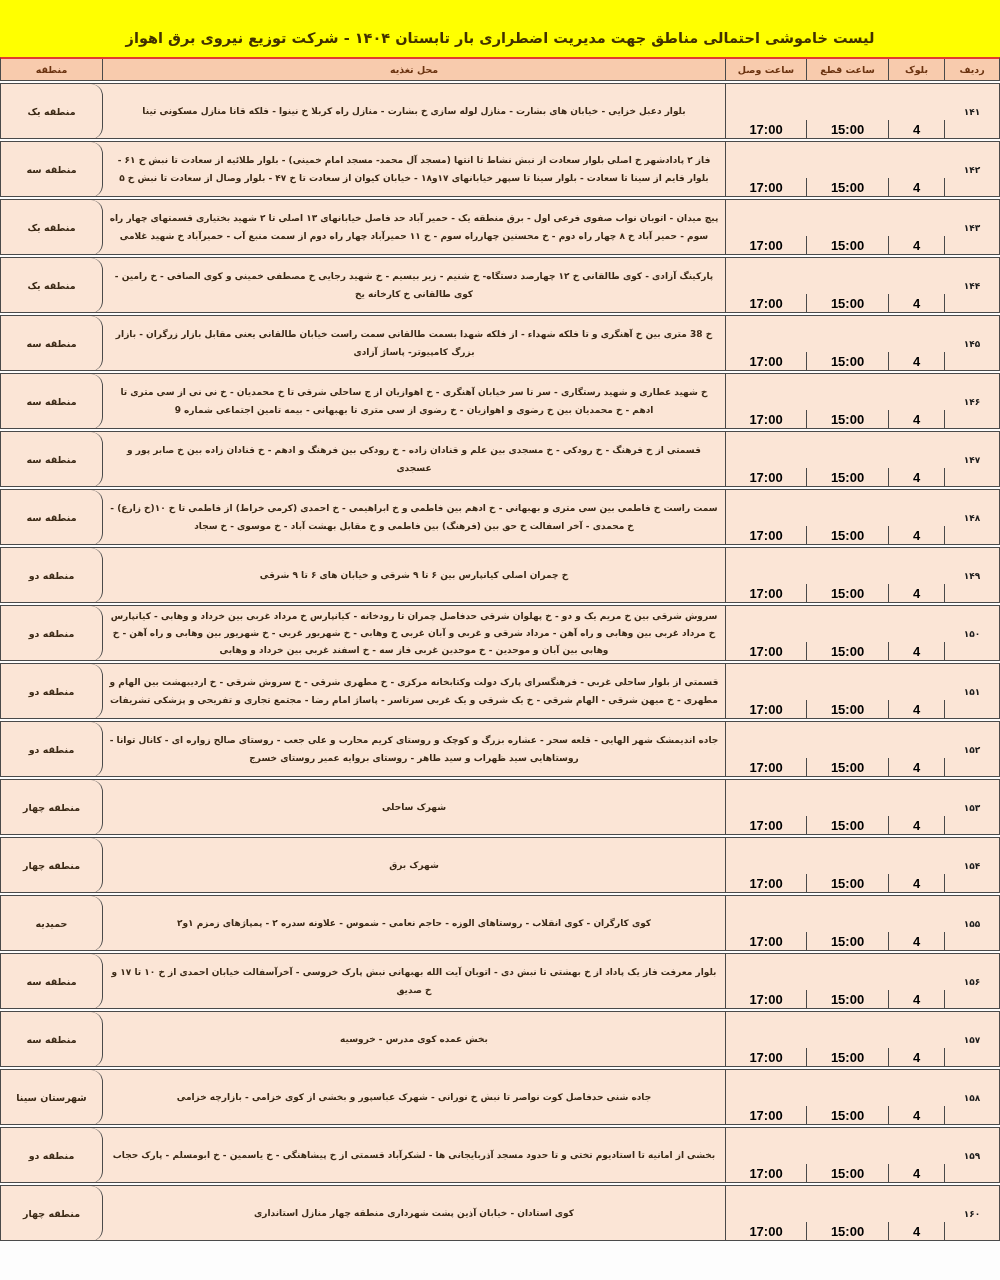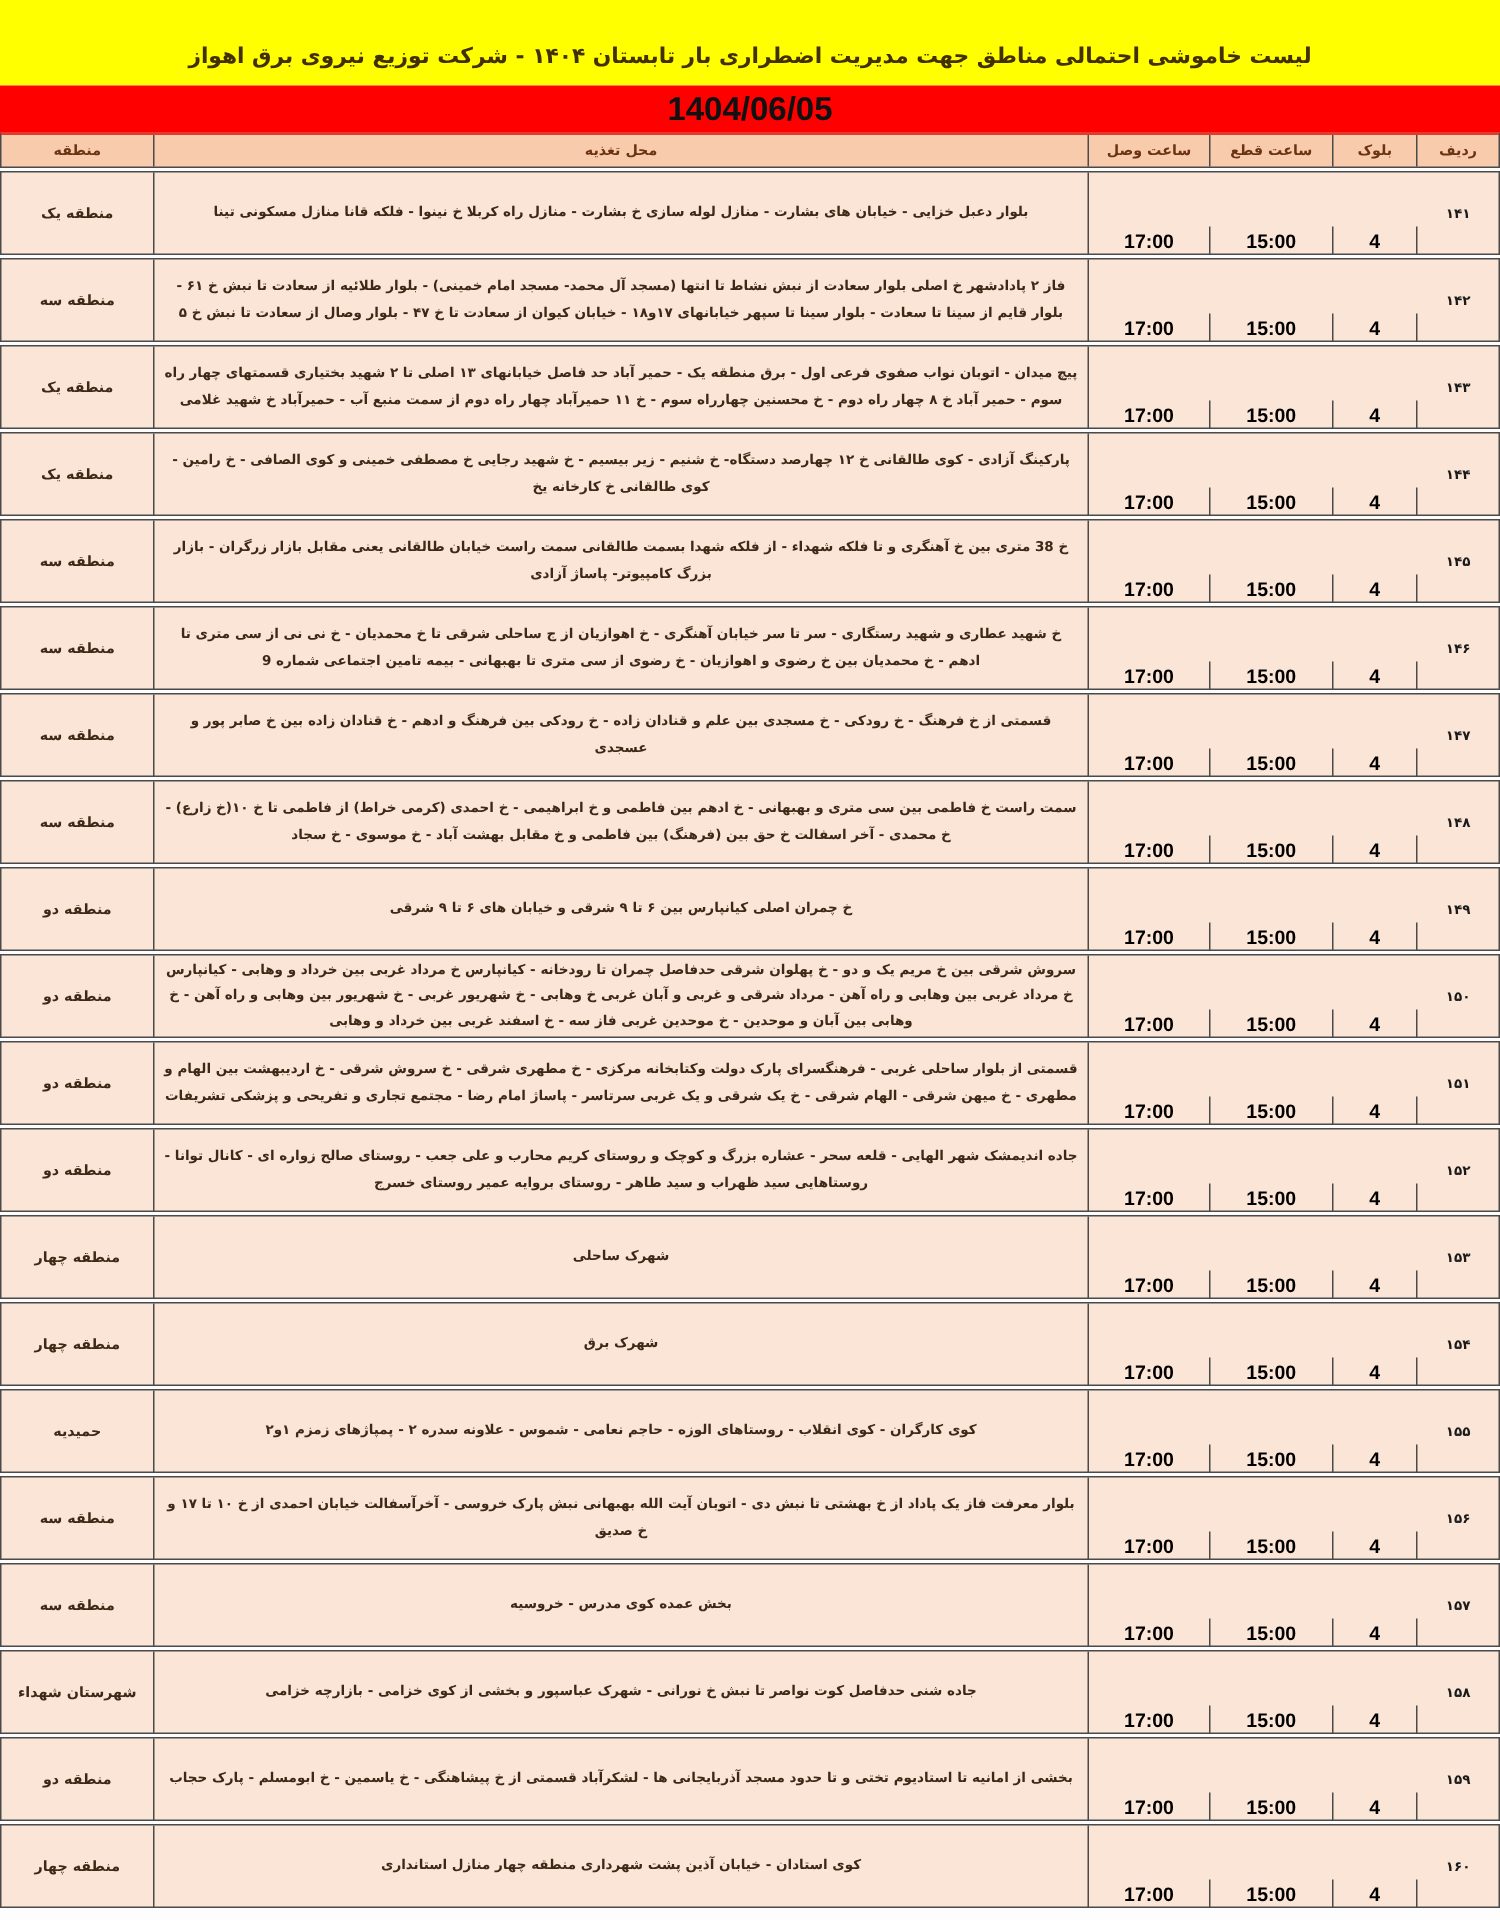--- a/index.html
+++ b/index.html
@@ -94,34 +94,32 @@
   .cell-location {
     font-size: 9px;
     font-weight: bold;
     color: #3c2a16;
     line-height: 1.9;
   }
   .cell-region {
     font-size: 9.5px;
     font-weight: bold;
     color: #3c2a16;
+    border-radius: 12px;
   }
 </style>
 </head>
 <body>
 
 <div class="page">
 
   <div class="title-bar">
     <div class="title">لیست خاموشی احتمالی مناطق جهت مدیریت اضطراری بار تابستان ۱۴۰۴ - شرکت توزیع نیروی برق اهواز</div>
   </div>
 
-  <div class="date-bar">
-    <div class="date">1404/06/05</div>
-  </div>
 
   <div class="sheet">
 
     <div class="grid-row header-row">
       <div class="cell">ردیف</div>
       <div class="cell">بلوک</div>
       <div class="cell">ساعت قطع</div>
       <div class="cell">ساعت وصل</div>
       <div class="cell">محل تغذیه</div>
       <div class="cell">منطقه</div>
@@ -280,21 +278,21 @@
         <div class="cell cell-location">بخش عمده کوی مدرس - خروسیه</div>
         <div class="cell cell-region">منطقه سه</div>
       </div>
 
       <div class="grid-row data-row">
         <div class="cell cell-rownum">۱۵۸</div>
         <div class="cell cell-block">4</div>
         <div class="cell cell-time">15:00</div>
         <div class="cell cell-time">17:00</div>
         <div class="cell cell-location">جاده شنی حدفاصل کوت نواصر تا نبش خ نورانی - شهرک عباسپور و بخشی از کوی خزامی - بازارچه خزامی</div>
-        <div class="cell cell-region">شهرستان شهداء</div>
+        <div class="cell cell-region">شهرستان سینا</div>
       </div>
 
       <div class="grid-row data-row">
         <div class="cell cell-rownum">۱۵۹</div>
         <div class="cell cell-block">4</div>
         <div class="cell cell-time">15:00</div>
         <div class="cell cell-time">17:00</div>
         <div class="cell cell-location">بخشی از امانیه تا استادیوم تختی و تا حدود مسجد آذربایجانی ها - لشکرآباد قسمتی از خ پیشاهنگی - خ یاسمین - خ ابومسلم - پارک حجاب</div>
         <div class="cell cell-region">منطقه دو</div>
       </div>

